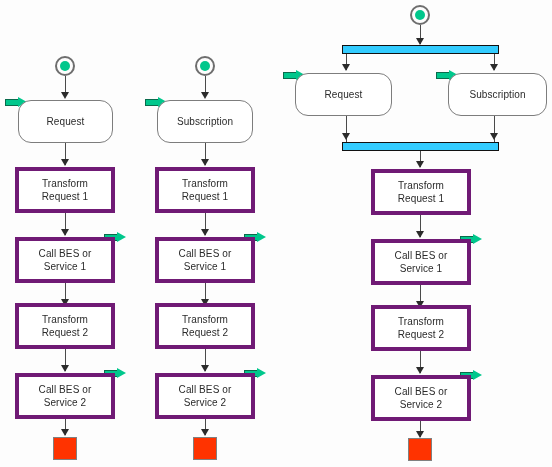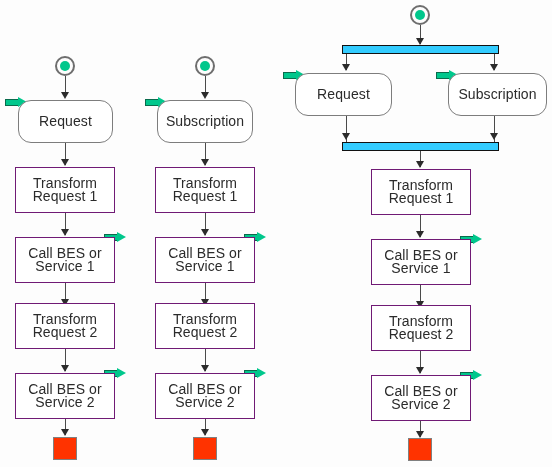--- a/index.html
+++ b/index.html
@@ -19,27 +19,27 @@
 
   
   .node {
     position: absolute;
     box-sizing: border-box;
     display: flex;
     align-items: center;
     justify-content: center;
     text-align: center;
     color: #2b2b2b;
-    font-size: 14px;
+    font-size: 10px;
     line-height: 13px;
     letter-spacing: 0.1px;
   }
   .action-box {
     background: #ffffff;
-    border: 1px solid #701a75;
+    border: 4px solid #701a75;
     border-radius: 0;
   }
   .state-box {
     background: #ffffff;
     border: 1px solid #7d7d7d;
     border-radius: 13px;
   }
 
   
   .start-node {

